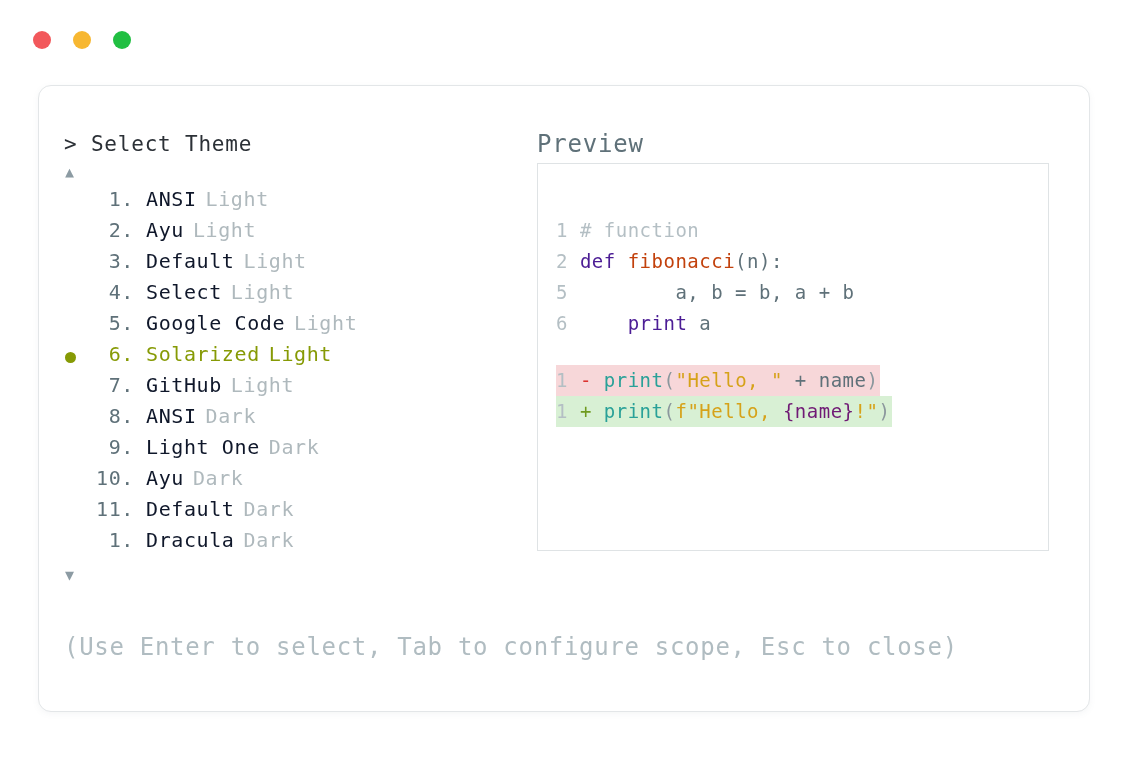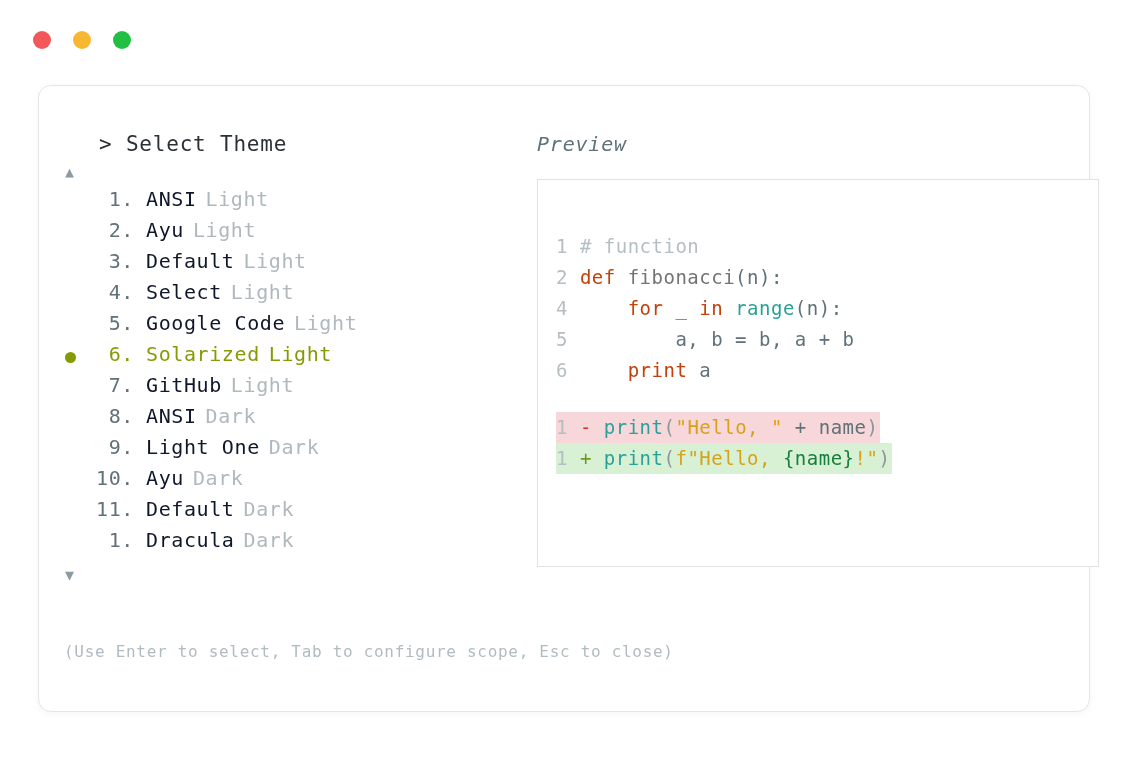--- a/index.html
+++ b/index.html
@@ -58,21 +58,20 @@
     left: 25px;
     top: 45px;
     width: 460px;
   }
   .prompt-header {
     font-size: 21px;
     color: #2b3036;
     letter-spacing: 0.8px;
     line-height: 26px;
     white-space: pre;
-    margin-left: 35px;
   }
   .scroll-arrow {
     font-size: 15px;
     color: #8c9ba3;
     line-height: 18px;
     height: 18px;
     margin-top: 6px;
     margin-left: 1px;
     user-select: none;
   }
@@ -132,30 +131,29 @@
   }
 
   
   .right-col {
     position: absolute;
     left: 498px;
     top: 45px;
     width: 530px;
   }
   .preview-label {
-    font-size: 20px;
+    font-size: 24px;
     color: #5f7179;
     letter-spacing: 0.8px;
     line-height: 26px;
     white-space: pre;
-    font-style: italic;
   }
   .preview-box {
-    margin-top: 22px;
-    width: 562px;
+    margin-top: 6px;
+    width: 512px;
     height: 388px;
     border: 1.5px solid #dfe3e5;
     background: #ffffff;
     box-sizing: border-box;
     position: relative;
   }
   .code-area {
     position: absolute;
     left: 18px;
     top: 51px;
@@ -164,27 +162,27 @@
   .code-line {
     font-size: 19px;
     line-height: 31px;
     white-space: pre;
     letter-spacing: 0.5px;
   }
   .gutter {
     color: #b4bfc4;
   }
   .tok-comment  { color: #b4bfc4; }
-  .tok-keyword  { color: #c2410c; }
+  .tok-keyword  { color: #4c1d95; }
   .tok-builtin  { color: #2aa198; }
-  .tok-func     { color: #737373; }
+  .tok-func     { color: #c2410c; }
   .tok-plain    { color: #5f7179; }
   .tok-number   { color: #869a05; }
   .tok-string   { color: #d6a219; }
-  .tok-interp   { color: #15803d; }
+  .tok-interp   { color: #701a75; }
   .tok-paren    { color: #8b979d; }
   .tok-del      { color: #dc322f; }
   .tok-add      { color: #6f9a1f; }
 
   .diff-block {
     margin-top: 26px;
   }
   .diff-line {
     font-size: 19px;
     line-height: 31px;
@@ -194,21 +192,21 @@
     padding-right: 2px;
   }
   .diff-line.del { background: #f7d7d9; }
   .diff-line.add { background: #d8f0d4; }
 
   
   .footer-hint {
     position: absolute;
     left: 25px;
     bottom: 50px;
-    font-size: 16px;
+    font-size: 24px;
     color: #b0bcc1;
     letter-spacing: 0.7px;
     white-space: pre;
   }
 </style>
 </head>
 <body>
 
 <div class="traffic-lights">
   <span class="dot red"></span>
@@ -239,21 +237,20 @@
       <div class="scroll-arrow down">▼</div>
     </div>
 
     <div class="right-col">
       <div class="preview-label">Preview</div>
       <div class="preview-box">
         <div class="code-area">
           <div id="code-lines">
               <div class="code-line"><span class="gutter">1</span><span class="tok-comment"> # function</span></div>
               <div class="code-line"><span class="gutter">2</span><span class="tok-keyword"> def</span><span class="tok-func"> fibonacci</span><span class="tok-plain">(n):</span></div>
-              <div class="code-line"><span class="gutter">4</span><span class="tok-plain">     </span><span class="tok-keyword">for</span><span class="tok-plain"> _ </span><span class="tok-keyword">in</span><span class="tok-plain"> </span><span class="tok-builtin">range</span><span class="tok-plain">(n):</span></div>
               <div class="code-line"><span class="gutter">5</span><span class="tok-plain">         a, b = b, a + b</span></div>
               <div class="code-line"><span class="gutter">6</span><span class="tok-plain">     </span><span class="tok-keyword">print</span><span class="tok-plain"> a</span></div>
             </div>
           <div class="diff-block" id="diff-lines">
               <div class="diff-line del"><span class="gutter">1</span><span class="tok-del"> -</span><span class="tok-plain"> </span><span class="tok-builtin">print</span><span class="tok-paren">(</span><span class="tok-string">"Hello, "</span><span class="tok-plain"> + name</span><span class="tok-paren">)</span></div>
               <div class="diff-line add"><span class="gutter">1</span><span class="tok-add"> +</span><span class="tok-plain"> </span><span class="tok-builtin">print</span><span class="tok-paren">(</span><span class="tok-string">f"Hello, </span><span class="tok-interp">{name}</span><span class="tok-string">!"</span><span class="tok-paren">)</span></div>
             </div>
         </div>
       </div>
     </div>

